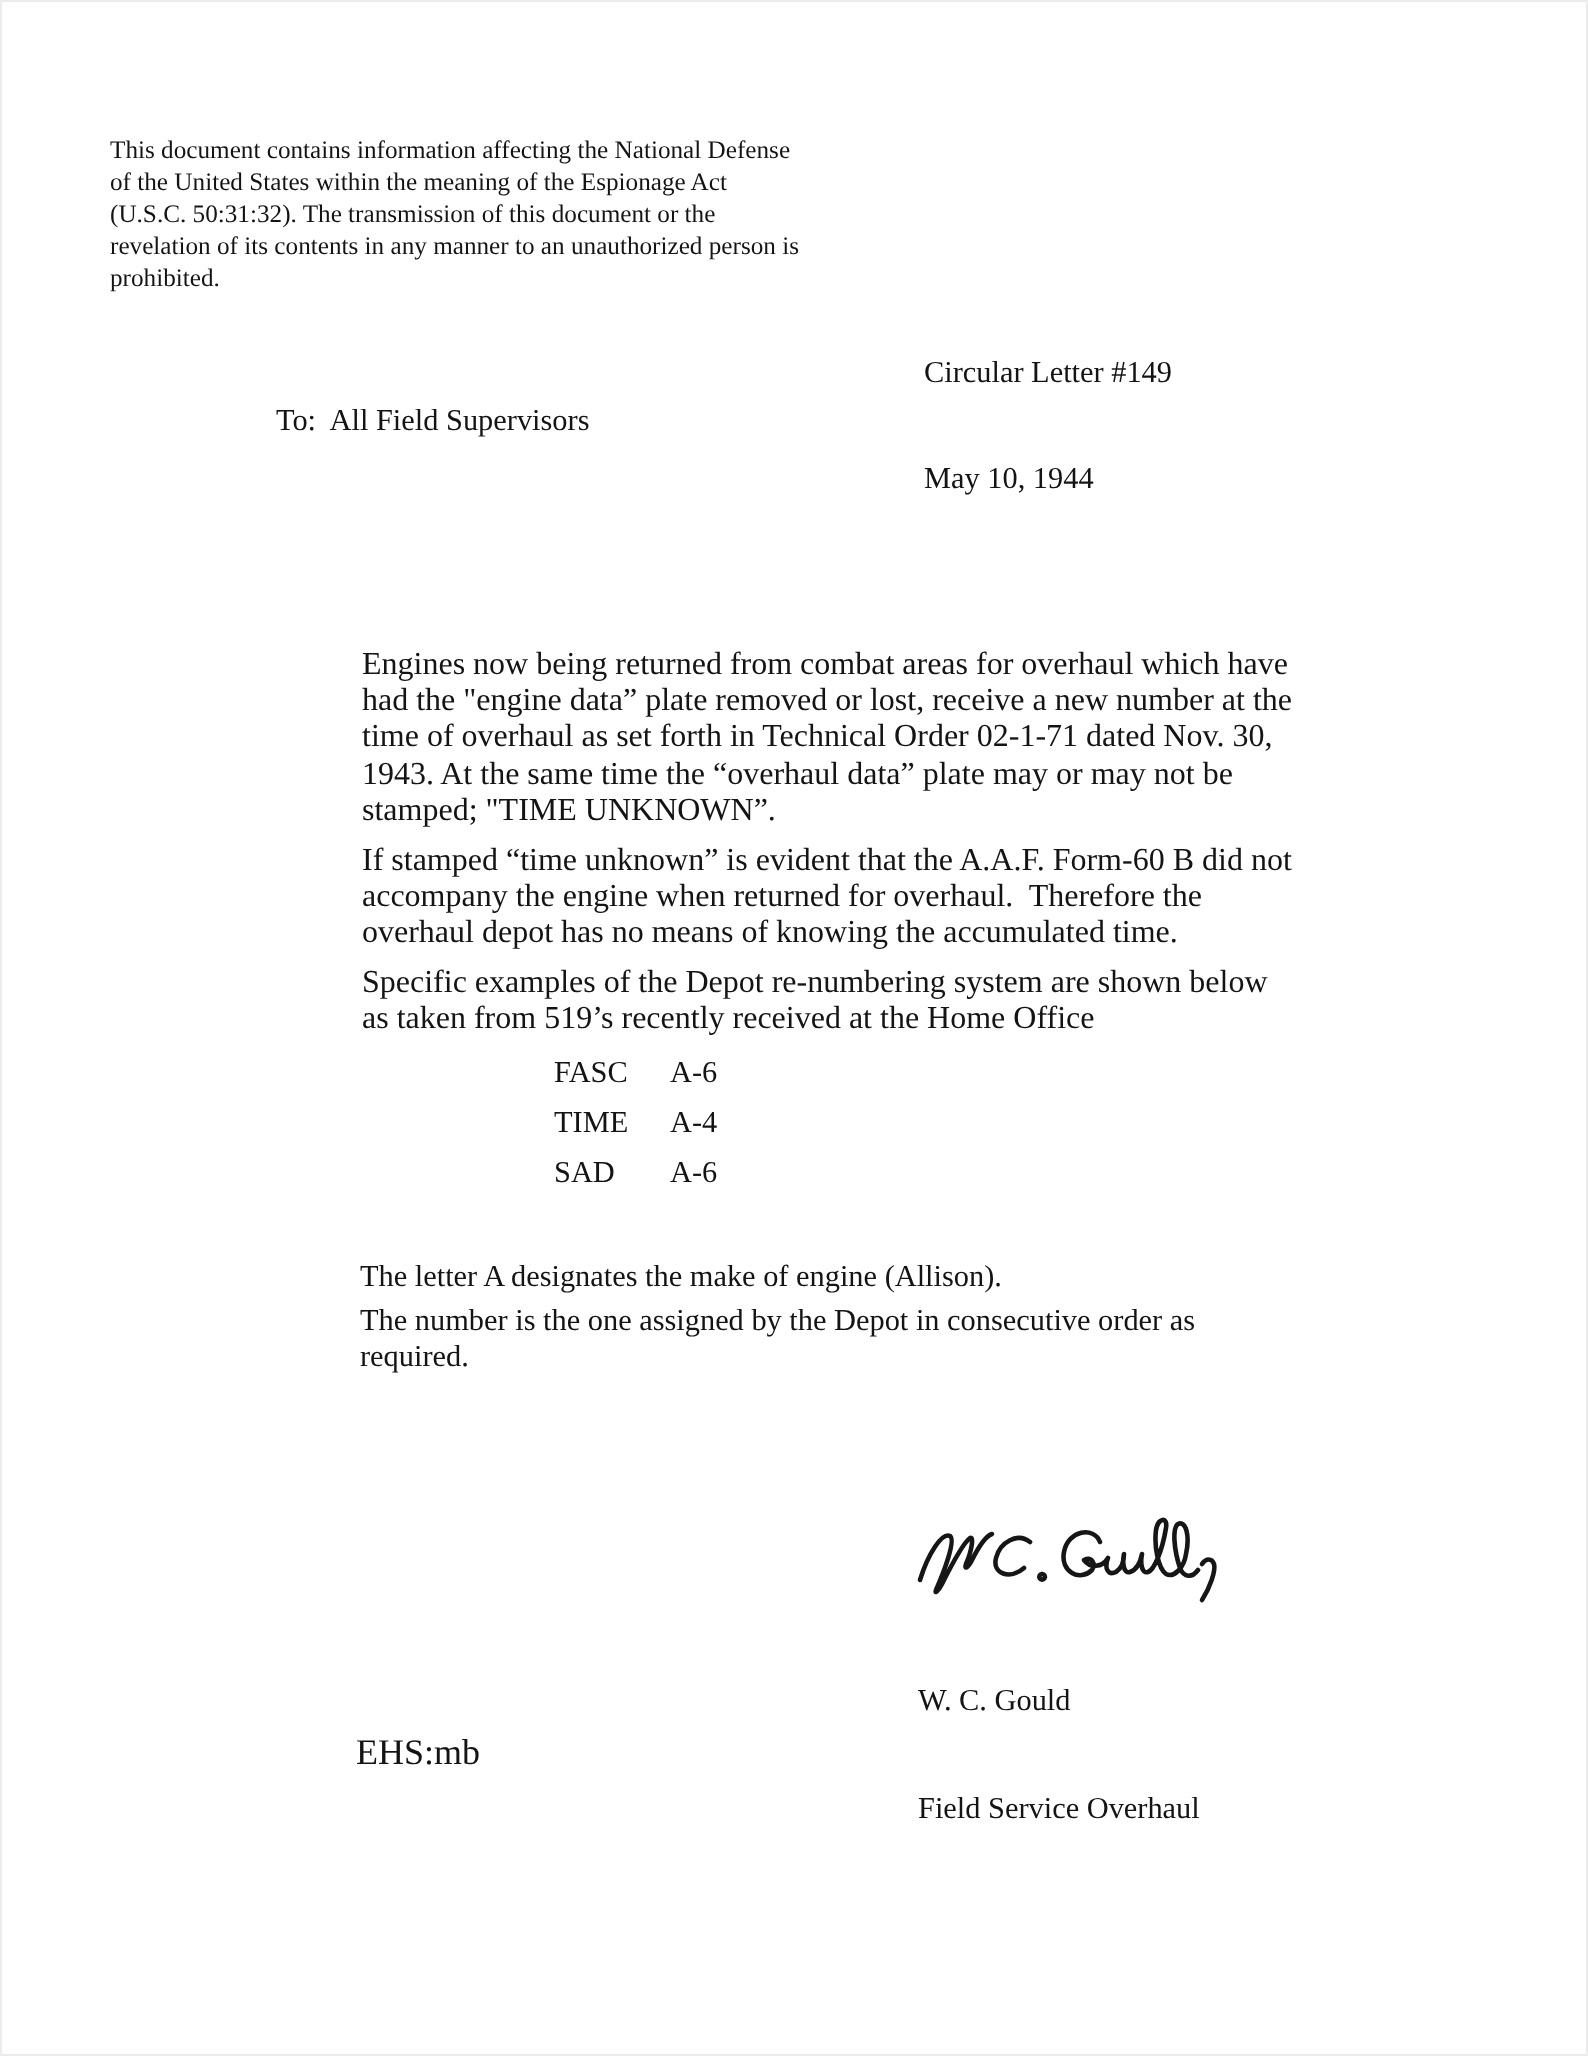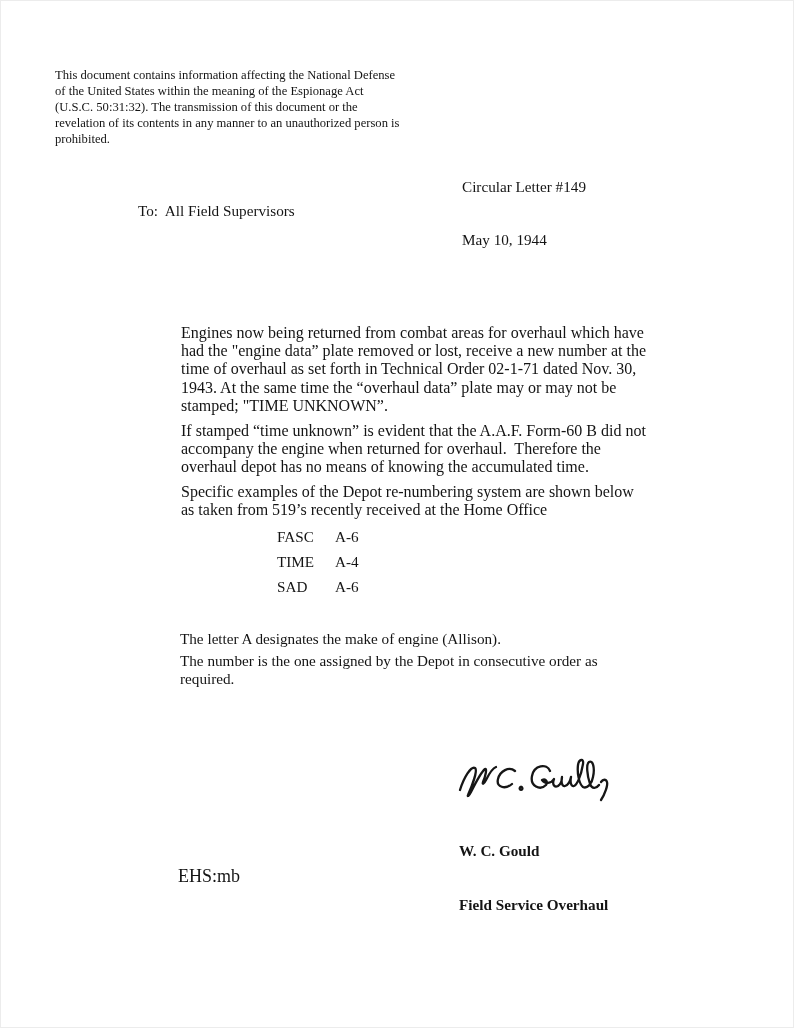--- a/index.html
+++ b/index.html
@@ -26,21 +26,21 @@
   .par-2 { top: 422px; }
   .par-3 { top: 483px; }
   .depot-table { position: absolute; left: 277px; top: 524px; font-size: 15.2px; }
   .depot-row { display: flex; height: 25px; align-items: center; }
   .depot-code { width: 58px; }
   .note { left: 180px; width: 480px; font-size: 15.2px; line-height: 18.2px; }
   .note-1 { top: 602px; }
   .note-2 { top: 630px; }
   .note-3 { top: 652px; }
   .signature-svg { position: absolute; left: 452px; top: 756px; width: 178px; height: 50px; }
-  .signature-block { left: 459px; top: 806px; font-size: 15.2px; line-height: 18px; font-weight: bold; }
+  .signature-block { left: 459px; top: 806px; font-size: 15.2px; line-height: 18px; }
   .reference-line { left: 178px; top: 866px; font-size: 18px; }
 </style>
 </head>
 <body>
 
 <div class="page">
 
   <div class="txt security-notice">This document contains information affecting the National Defense
 of the United States within the meaning of the Espionage Act
 (U.S.C. 50:31:32). The transmission of this document or the

